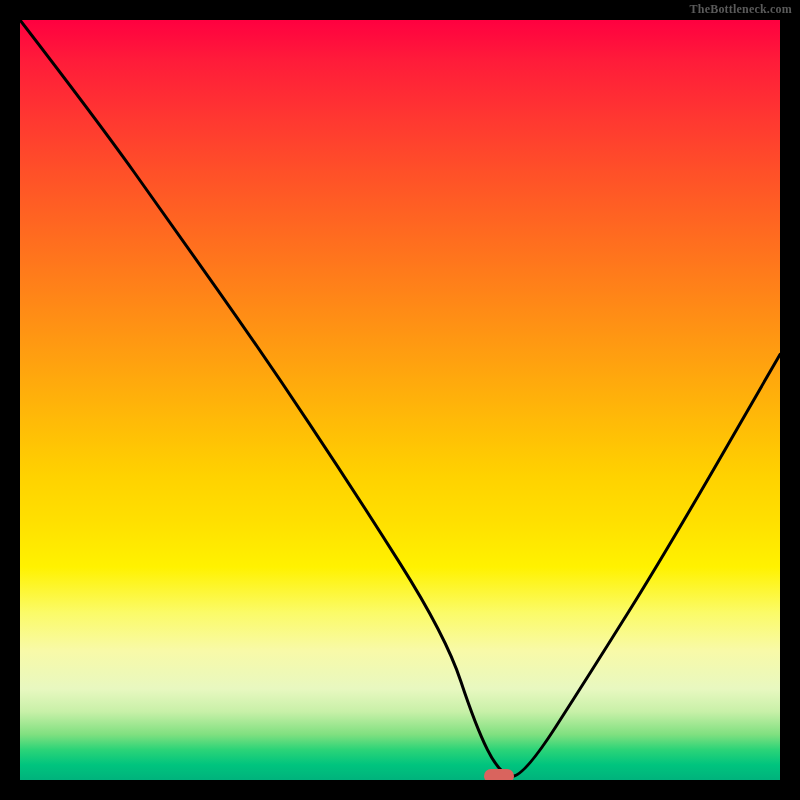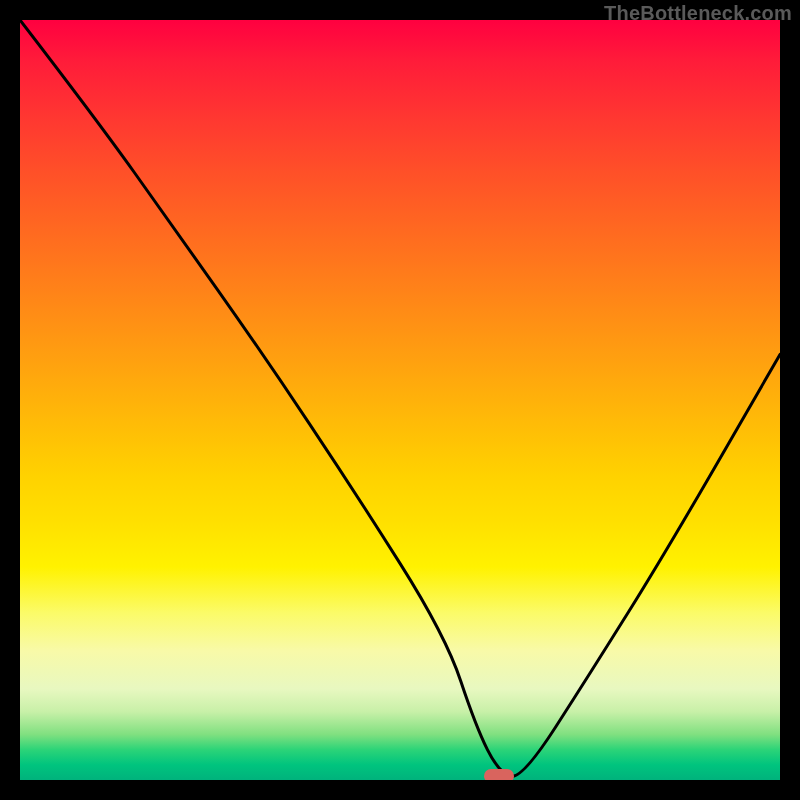--- a/index.html
+++ b/index.html
@@ -46,22 +46,22 @@
       #80e080 94%,
       #2cd478 96%,
       #00c47e 98%,
       #00b27c 100%
     );
   }
   .watermark {
     position: absolute;
     top: 2px;
     right: 8px;
-    font-family: Liberation Sans, sans-serif;
-    font-size: 20px;
+    font-family: Liberation Serif, serif;
+    font-size: 12px;
     font-weight: 600;
     color: #5a5a5a;
     letter-spacing: 0.2px;
     z-index: 10;
   }
   svg.curve {
     position: absolute;
     inset: 0;
     z-index: 5;
   }

